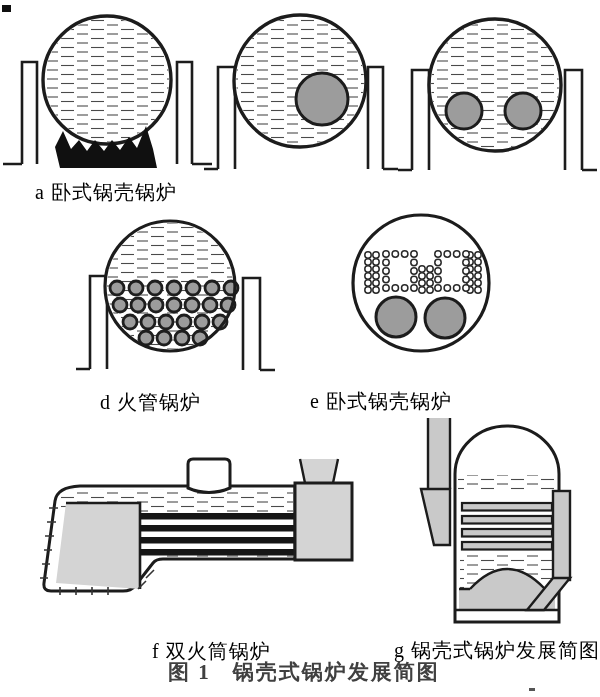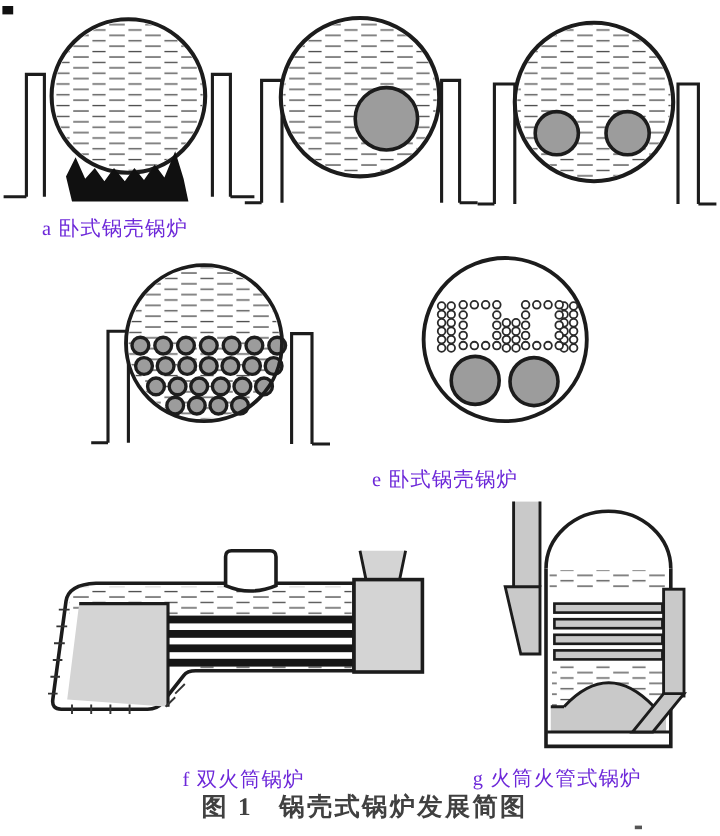--- a/index.html
+++ b/index.html
@@ -1,19 +1,19 @@
 <!DOCTYPE html>
 <html><head>
 <meta charset="utf-8">
 <style>
   html,body{margin:0;padding:0;background:#ffffff;}
   #page{position:relative;width:600px;height:697px;background:#ffffff;overflow:hidden;
         font-family:"Liberation Serif","DejaVu Serif",serif;color:#1f1f1f;}
   #fig-svg{position:absolute;left:0;top:0;}
-  .plabel{position:absolute;font-size:17px;letter-spacing:1px;white-space:nowrap;color:#6d28d9;}
+  .plabel{position:absolute;font-size:20px;letter-spacing:1px;white-space:nowrap;color:#000000;}
   .caption{position:absolute;left:168px;top:658px;font-size:21px;font-weight:bold;
            letter-spacing:2px;white-space:nowrap;color:#404040;}
   .caption .num{margin-right:22px;}
 </style>
 </head>
 <body>
 
 <div id="page">
 
 <svg id="fig-svg" width="600" height="697" viewBox="0 0 600 697">
@@ -198,21 +198,22 @@
     <rect x="460" y="553" width="94" height="36" fill="url(#wdash)"></rect>
     <path d="M459,610 V589 H470 Q507,549 545,589 H555 V610 Z" fill="#c9c9c9"></path>
     <path d="M470,589 Q507,549 545,589 M459,589 H470 M545,589 H555" fill="none" stroke="#1c1c1c" stroke-width="2.4"></path>
     <path d="M456,610 H558" stroke="#1c1c1c" stroke-width="2.4"></path>
     <rect x="553" y="491" width="17" height="89" fill="#c9c9c9" stroke="#1c1c1c" stroke-width="2.4"></rect>
     <polygon points="553,578 570,578 544,610 527,610" fill="#c9c9c9" stroke="#1c1c1c" stroke-width="2.4"></polygon>
   </g>
 </svg>
 
 <div class="plabel" style="left:35px;top:179px">a 卧式锅壳锅炉</div>
+<div class="plabel" style="left:100px;top:389px">d 火管锅炉</div>
 <div class="plabel" style="left:310px;top:388px">e 卧式锅壳锅炉</div>
 <div class="plabel" style="left:152px;top:638px">f 双火筒锅炉</div>
-<div class="plabel" style="left:394px;top:637px">g 火筒火管式锅炉</div>
+<div class="plabel" style="left:394px;top:637px">g 锅壳式锅炉发展简图</div>
 
 <div class="caption">
   <span class="num">图 1</span><span>锅壳式锅炉发展简图</span>
 </div>
 
 </div>
 
 </body></html>

